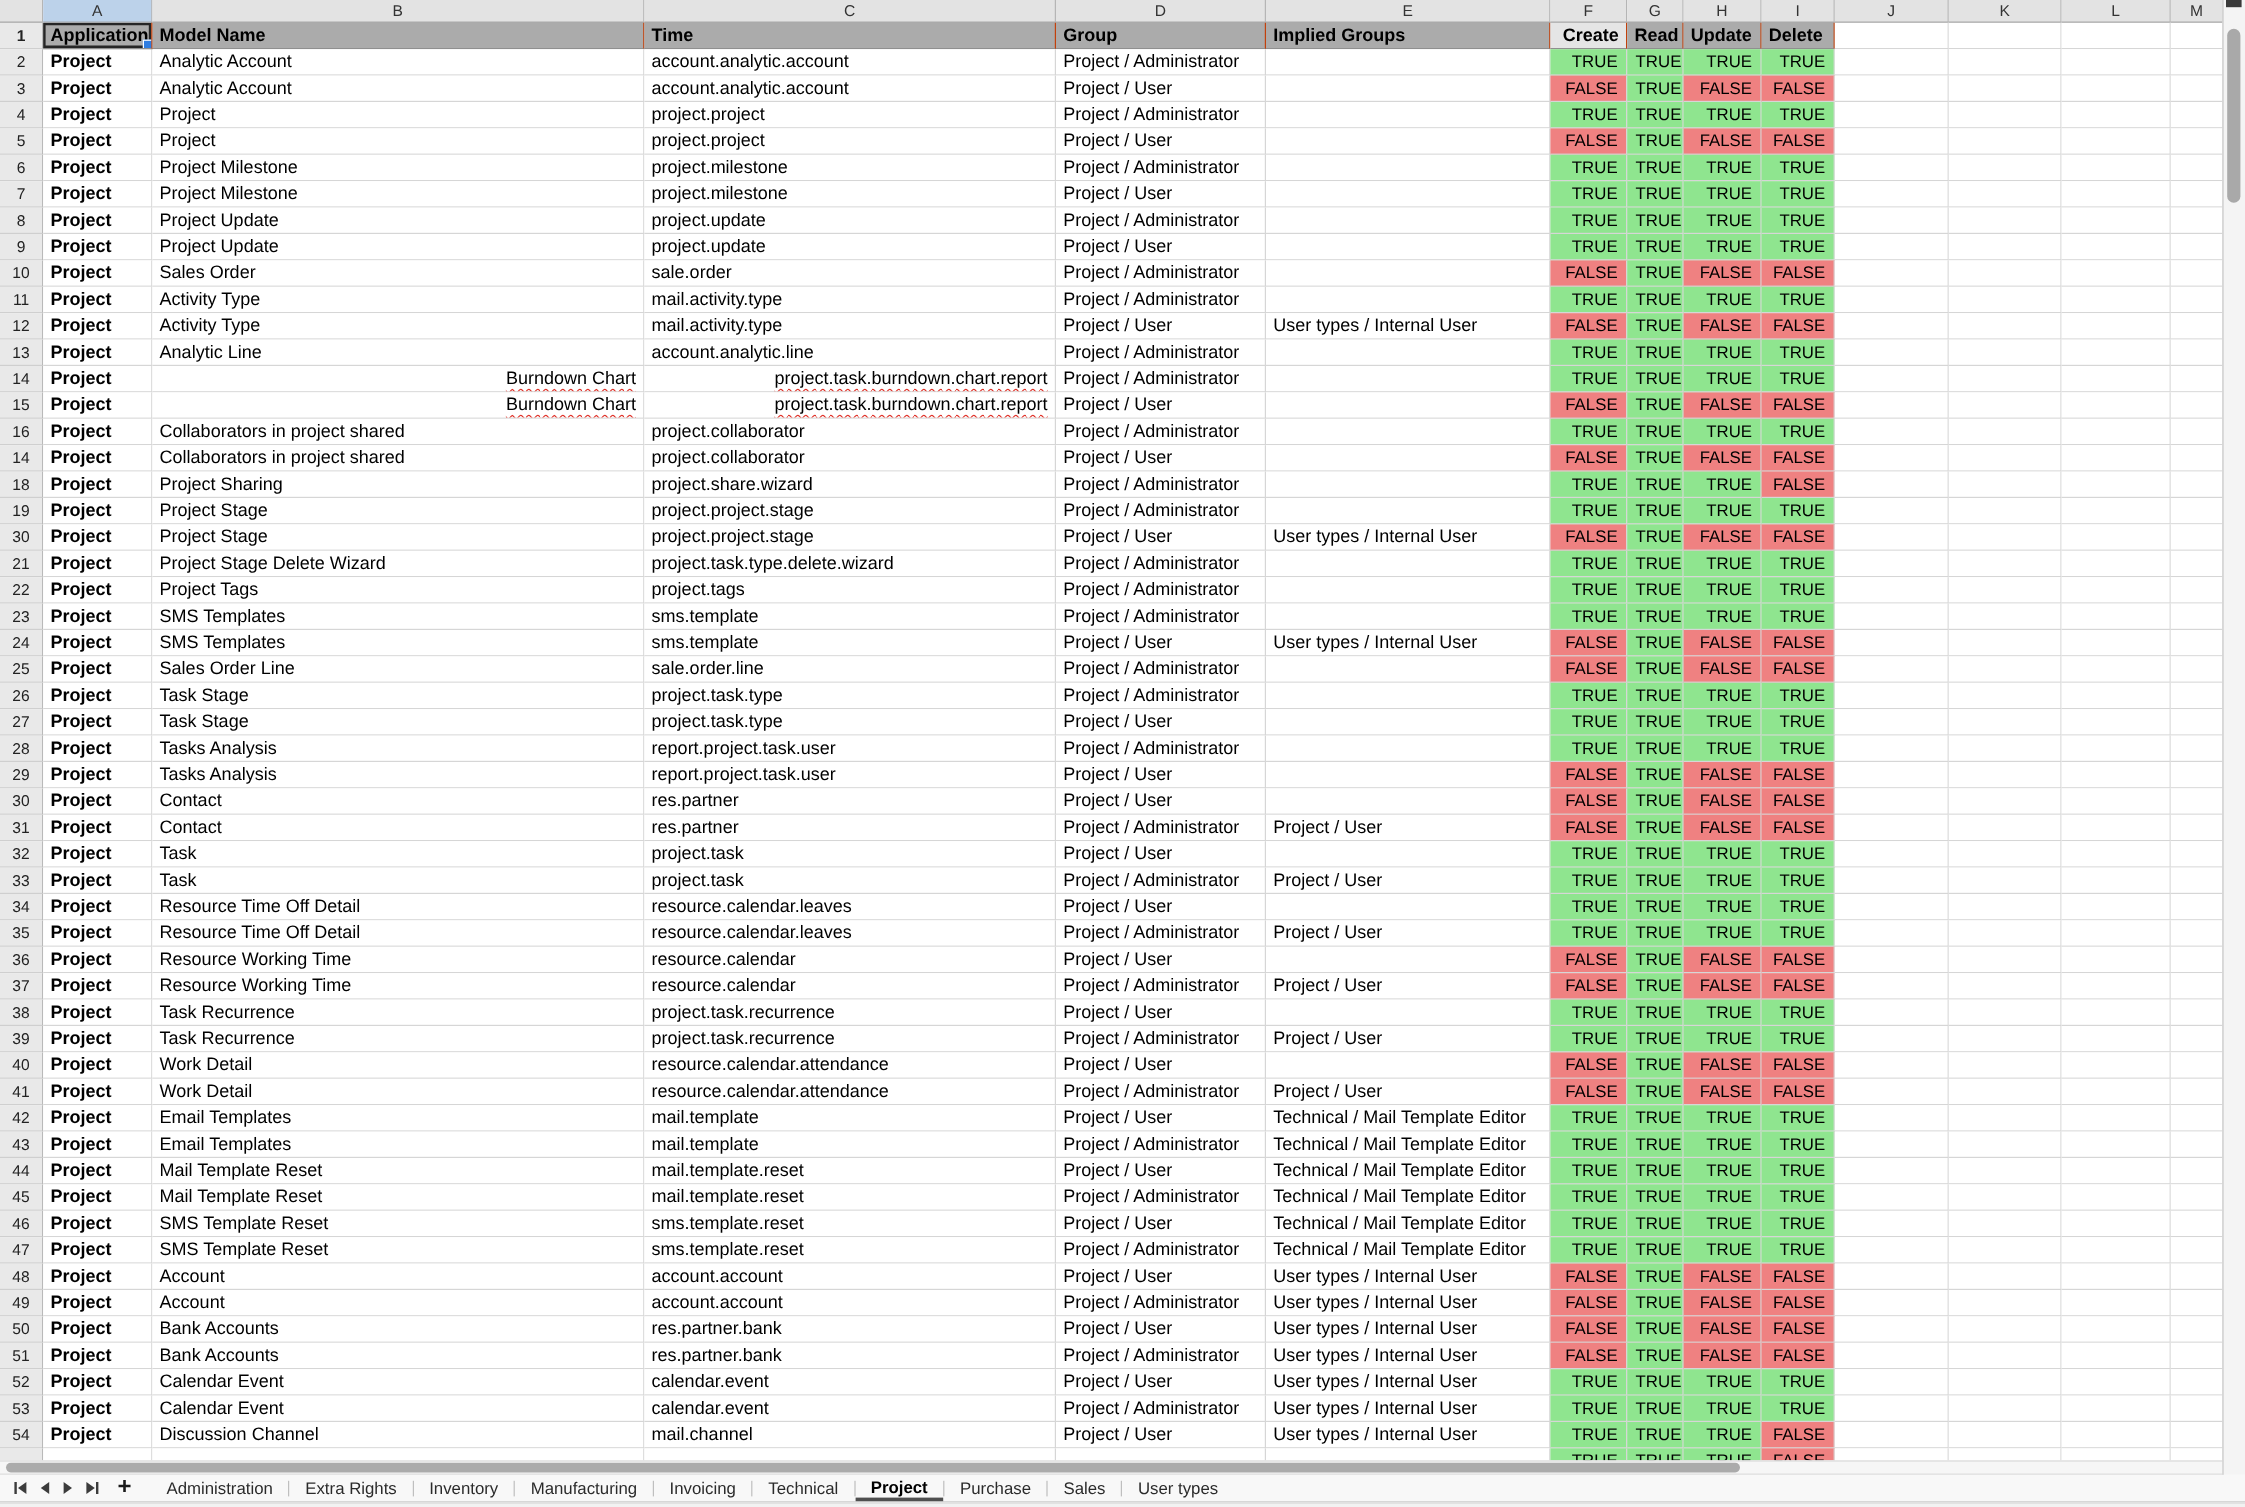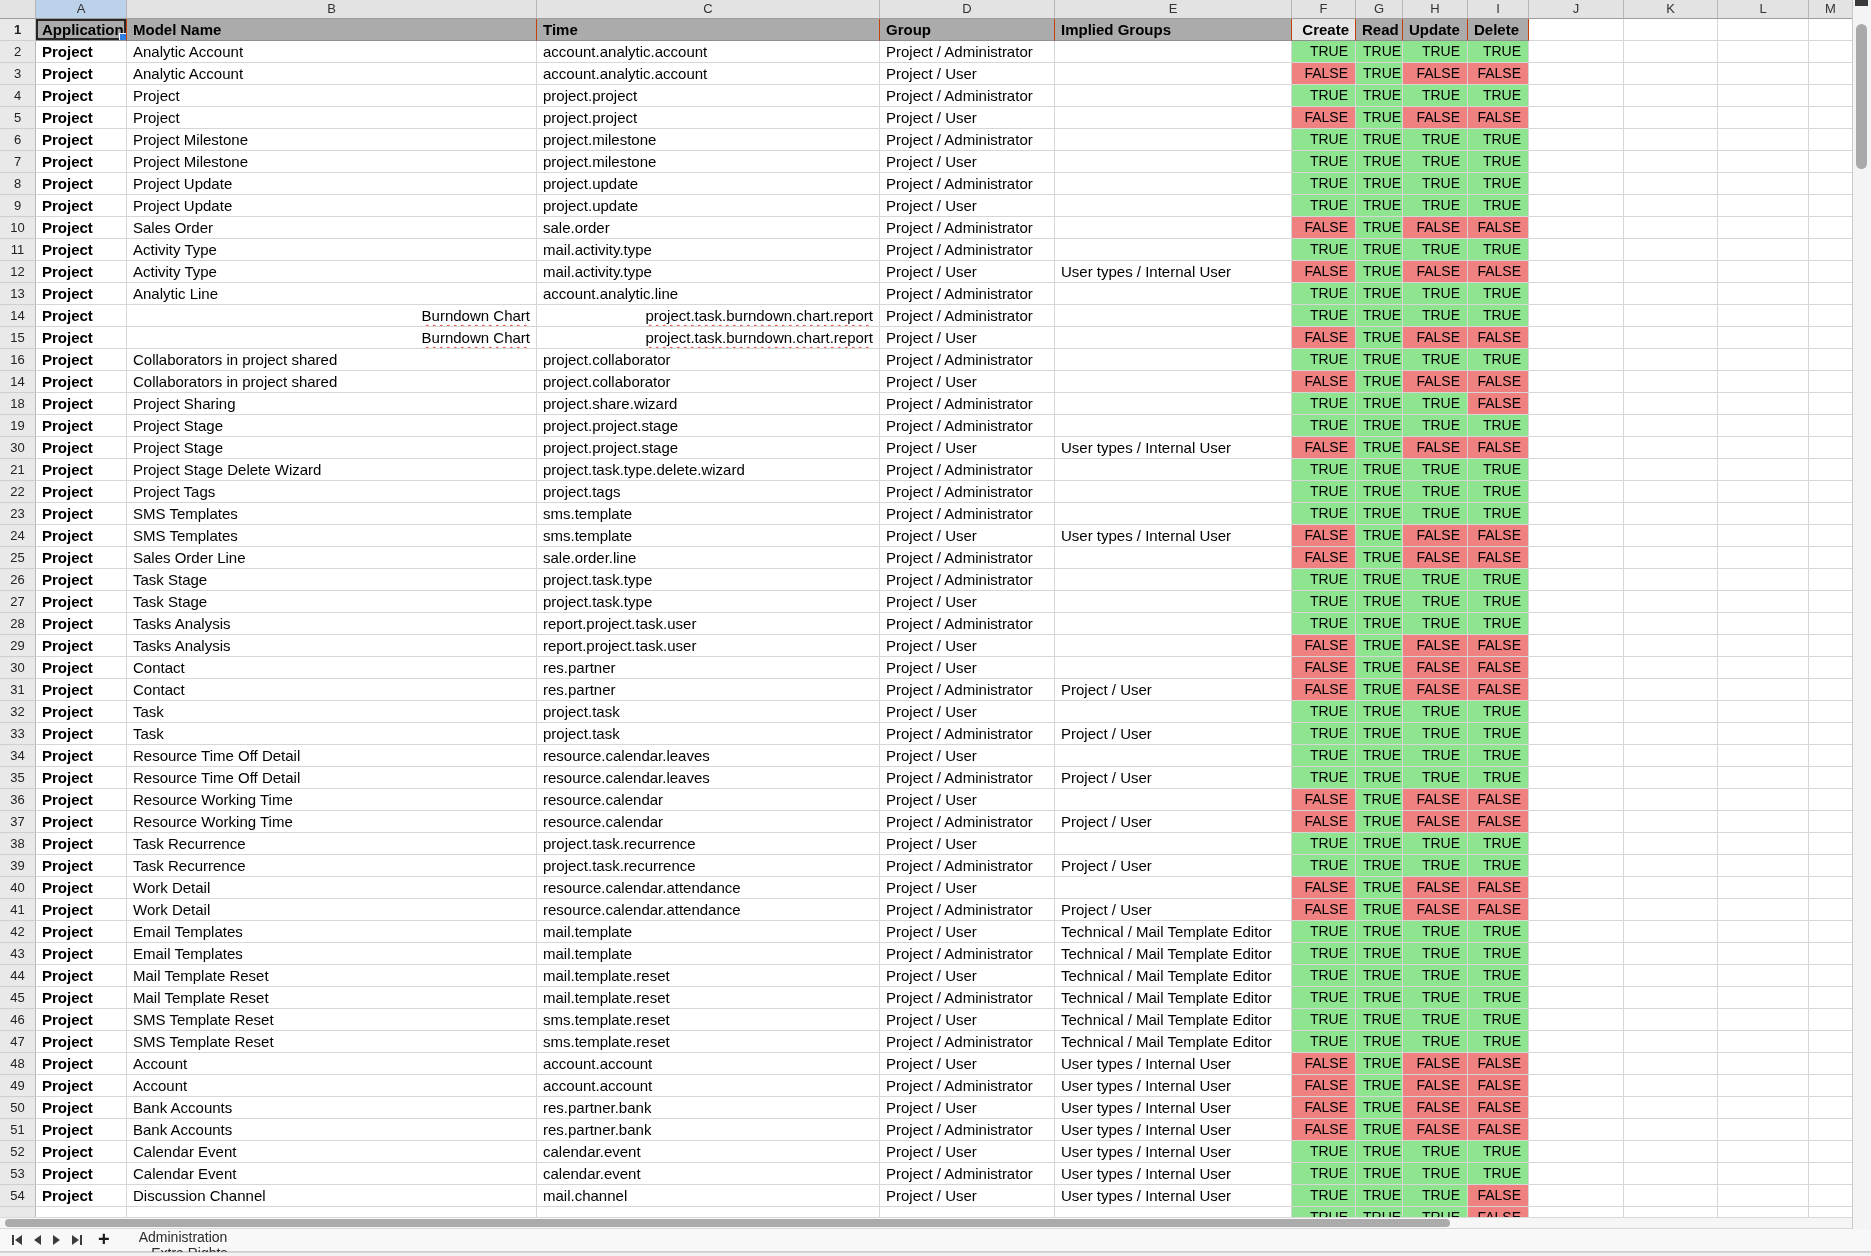--- a/index.html
+++ b/index.html
@@ -37,21 +37,21 @@
   #hthumb{position:absolute;top:1px;left:5px;width:1445px;height:8px;background:#ababab;border-radius:4px;}
   
   #tabbar{position:absolute;top:1229px;left:0;width:100%;height:23px;background:#f8f8f8;
           display:flex;align-items:center;font-size:14px;border-bottom:1px solid #cfcfcf;box-sizing:border-box;}
   .nav{display:flex;align-items:center;gap:12px;padding:0 8px 0 12px;}
   .navbtn{display:flex;align-items:center;gap:1px;cursor:default;}
   .tri-l{width:0;height:0;border-top:5px solid transparent;border-bottom:5px solid transparent;border-right:7px solid #3c3c3c;}
   .tri-r{width:0;height:0;border-top:5px solid transparent;border-bottom:5px solid transparent;border-left:7px solid #3c3c3c;}
   .bar{width:2px;height:10px;background:#3c3c3c;}
   #addsheet{font-size:20px;font-weight:700;color:#1a1a1a;margin:0 16px 2px 8px;line-height:18px;}
-  #tabs{display:flex;align-items:flex-end;height:100%;flex-direction:column;}
+  #tabs{display:flex;align-items:center;height:100%;}
   .tab{padding:0 13px;height:100%;display:flex;align-items:center;color:#2b2b2b;box-sizing:border-box;}
   .tab.active{font-weight:700;color:#000;border-bottom:3px solid #4f4f4f;}
   .tabsep{width:1px;height:13px;background:#bfbfbf;}
   
   #statusstrip{position:absolute;top:1252px;left:0;width:100%;height:4px;background:#f2f2f2;border-top:1px solid #d7d7d7;box-sizing:border-box;}
 </style>
 </head>
 <body>
 
 <div id="app">

